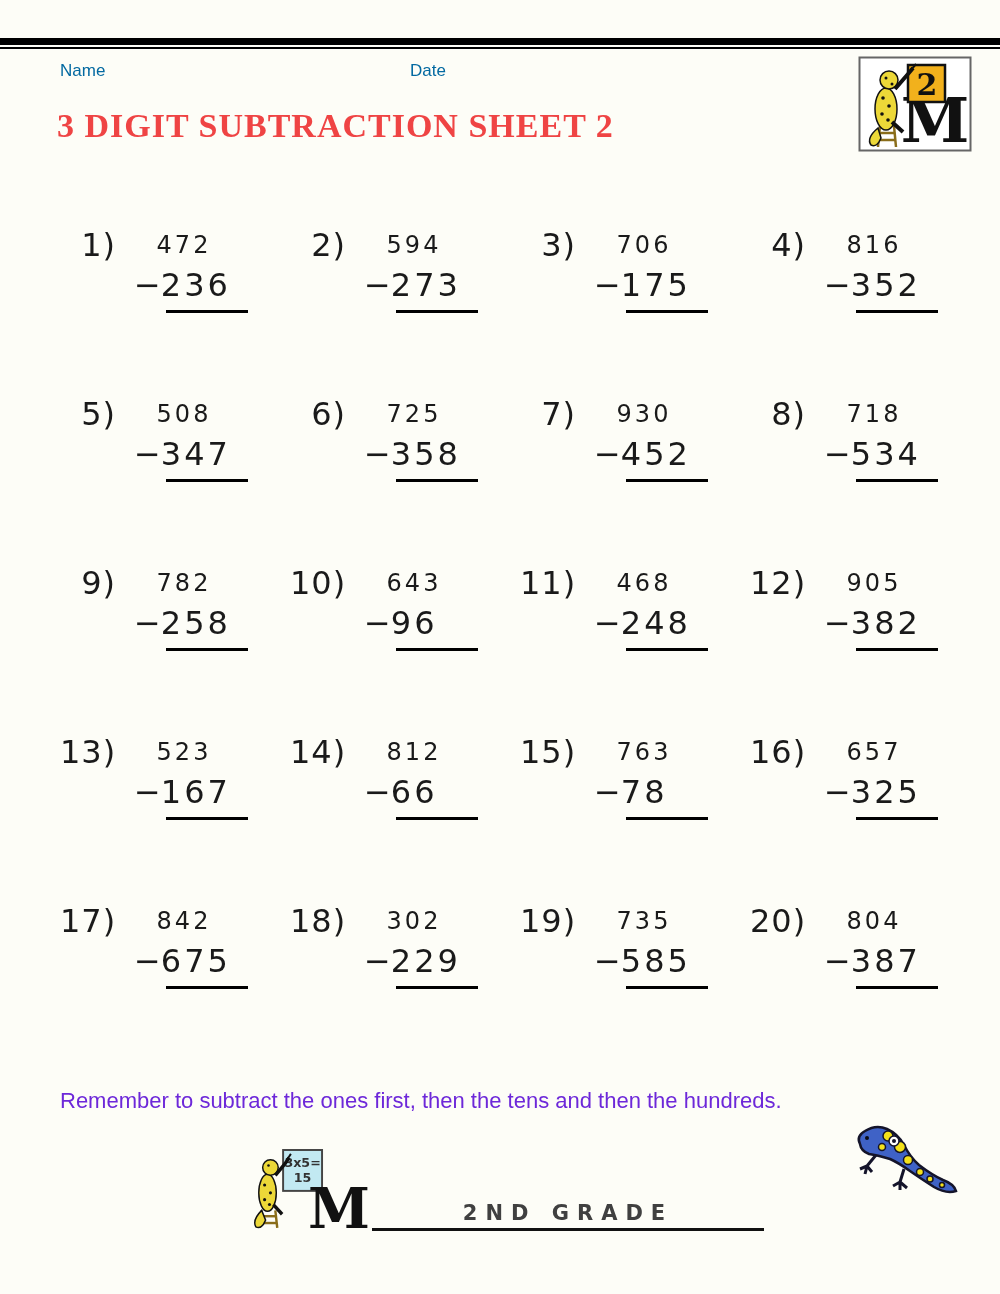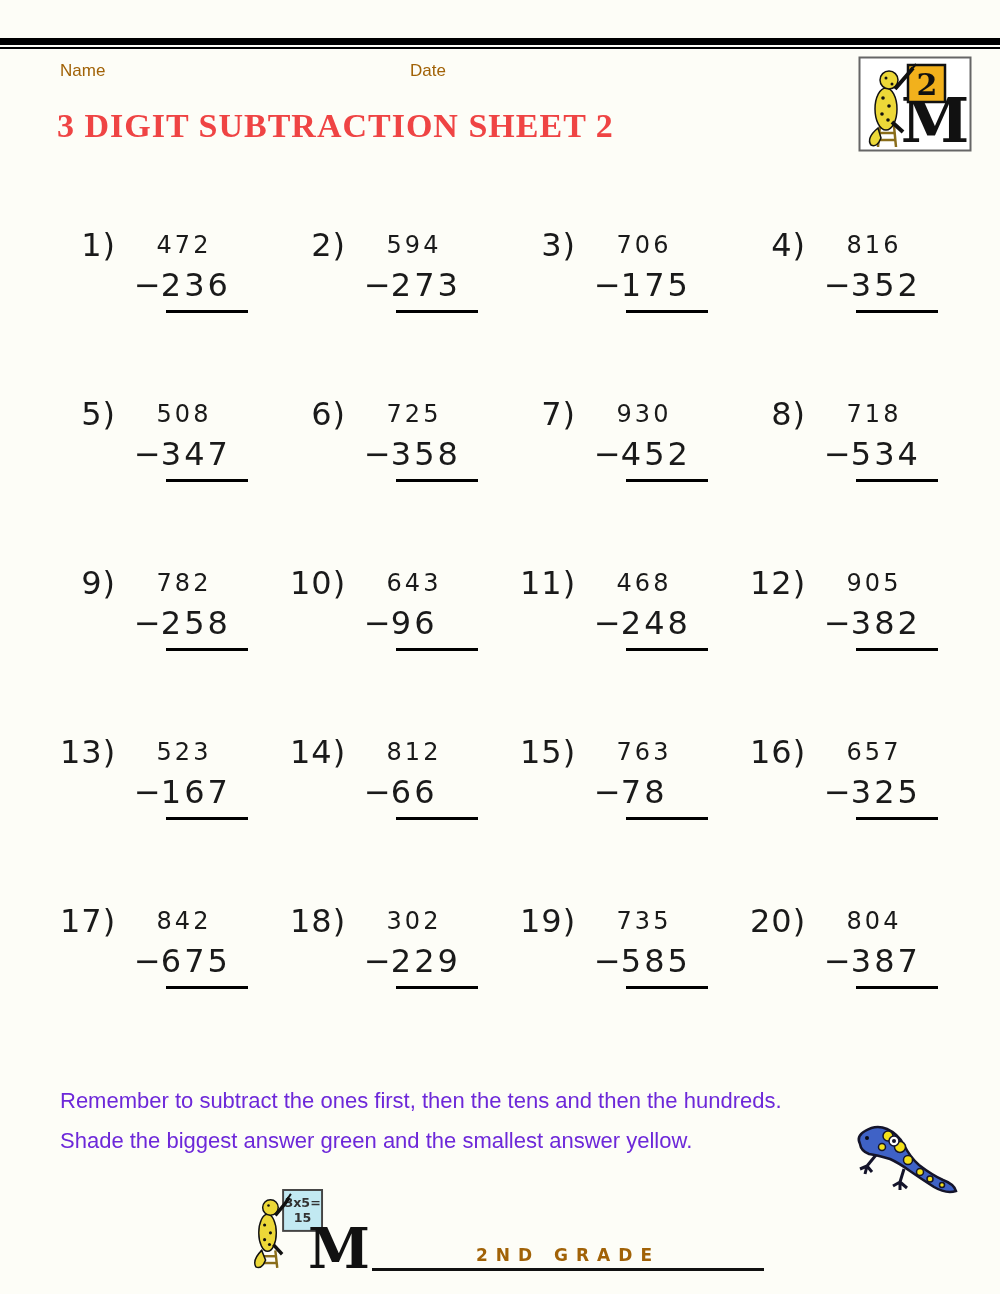--- a/index.html
+++ b/index.html
@@ -1,21 +1,21 @@
 <!DOCTYPE html>
 <html><head>
 <meta charset="utf-8">
 <style>
   html,body{margin:0;padding:0;}
   body{background:#fdfdf7;font-family:"DejaVu Sans",sans-serif;color:#1a1a1a;}
   .page{position:relative;width:1000px;height:1294px;background:#fdfdf7;overflow:hidden;}
 
   .topbar{margin-top:38px;border-top:7px solid #000;border-bottom:2px solid #000;height:2px;}
 
-  .head-row{margin:12px 60px 0;font-family:"Liberation Sans",sans-serif;font-size:17px;color:#a16207;}
+  .head-row{margin:12px 60px 0;font-family:"Liberation Sans",sans-serif;font-size:17px;color:#0369a1;}
   .name-label{display:inline-block;width:350px;}
 
   .logo-box{position:absolute;top:56px;right:28px;width:114px;height:96px;}
 
   .title{margin:26px 0 0 57px;font-family:"Liberation Serif",serif;font-weight:600;
          font-size:34px;color:#ef4444;letter-spacing:1px;}
 
   .grid{display:grid;grid-template-columns:repeat(4,190px);justify-content:space-between;
         row-gap:81px;margin:80px 60px 0;}
   .problem{display:flex;}
@@ -30,21 +30,21 @@
   .instructions{margin:92px 60px 0;font-family:"Liberation Sans",sans-serif;
                 font-size:22px;line-height:40px;color:#6d28d9;}
 
   .blue-salamander{position:absolute;top:1114px;right:32px;width:118px;height:88px;}
 
   .ms-logo{display:flex;justify-content:center;align-items:flex-end;margin-top:22px;margin-left:14px;}
   .ms-salamander{width:74px;height:88px;flex:none;}
   .big-m{font-family:"DejaVu Serif",serif;font-weight:bold;font-size:56px;line-height:.8;
          color:#111;margin-left:-16px;flex:none;}
   .ms-right{width:392px;font-family:"DejaVu Sans",sans-serif;margin-left:2px;}
-  .grade{text-align:center;font-size:17px;font-weight:bold;letter-spacing:8px;color:#a16207;white-space:nowrap;}
+  .grade{text-align:center;font-size:21px;font-weight:bold;letter-spacing:8px;color:#404040;white-space:nowrap;}
   .rule{border-bottom:3px solid #111;margin-top:3px;}
   .site{font-size:31px;font-weight:bold;letter-spacing:1px;line-height:1.05;margin-top:3px;
         color:#fff;-webkit-text-stroke:2px #111;
         text-shadow:-1px -1px 0 #111,1px -1px 0 #111,-1px 1px 0 #111,1px 1px 0 #111;
         white-space:nowrap;}
 </style>
 </head>
 <body>
 
 <div class="page">
@@ -307,21 +307,20 @@
             <span class="minus">−</span>
             <span class="sub-num">387</span>
           </div>
           <div class="answer-line"></div>
         </div>
       </div>
   </div>
 
   <div class="instructions">
     <div>Remember to subtract the ones first, then the tens and then the hundreds.</div>
-    <div>Shade the biggest answer green and the smallest answer yellow.</div>
   </div>
 
   <svg class="blue-salamander" viewBox="0 0 118 88">
     <path d="M10,30 Q6,22 15,17 Q26,10 37,15 Q48,20 54,31 Q60,43 69,51 Q82,61 93,66 Q104,70 106,77 Q96,80 84,73 Q70,64 60,57 Q49,49 40,45 Q27,41 19,40 Q11,37 10,30 Z" fill="#3f62c6" stroke="#14142a" stroke-width="2.5"></path>
     <g stroke="#14142a" stroke-width="3" fill="none">
       <path d="M26,41 L17,52 M17,52 l-7,3 M17,52 l-2,8 M17,52 l5,6"></path>
       <path d="M54,55 L50,68 M50,68 l-7,4 M50,68 l0,8 M50,68 l7,6"></path>
     </g>
     <g fill="#f4e21a" stroke="#14142a" stroke-width="1.5">
       <circle cx="38" cy="22" r="5"></circle>

